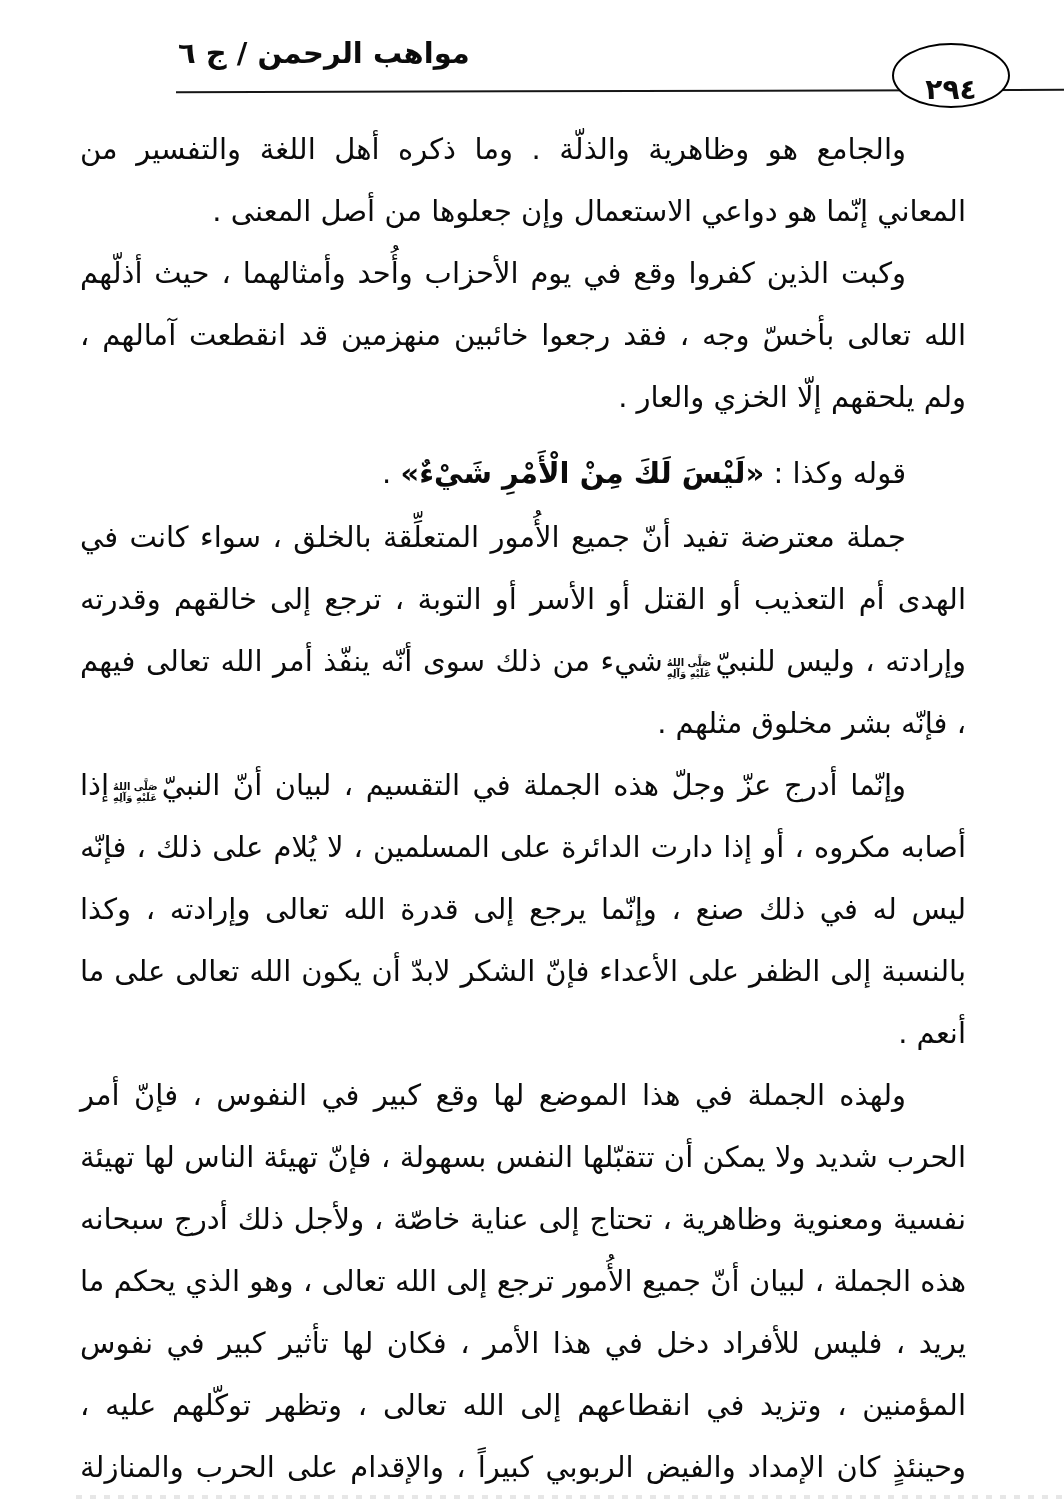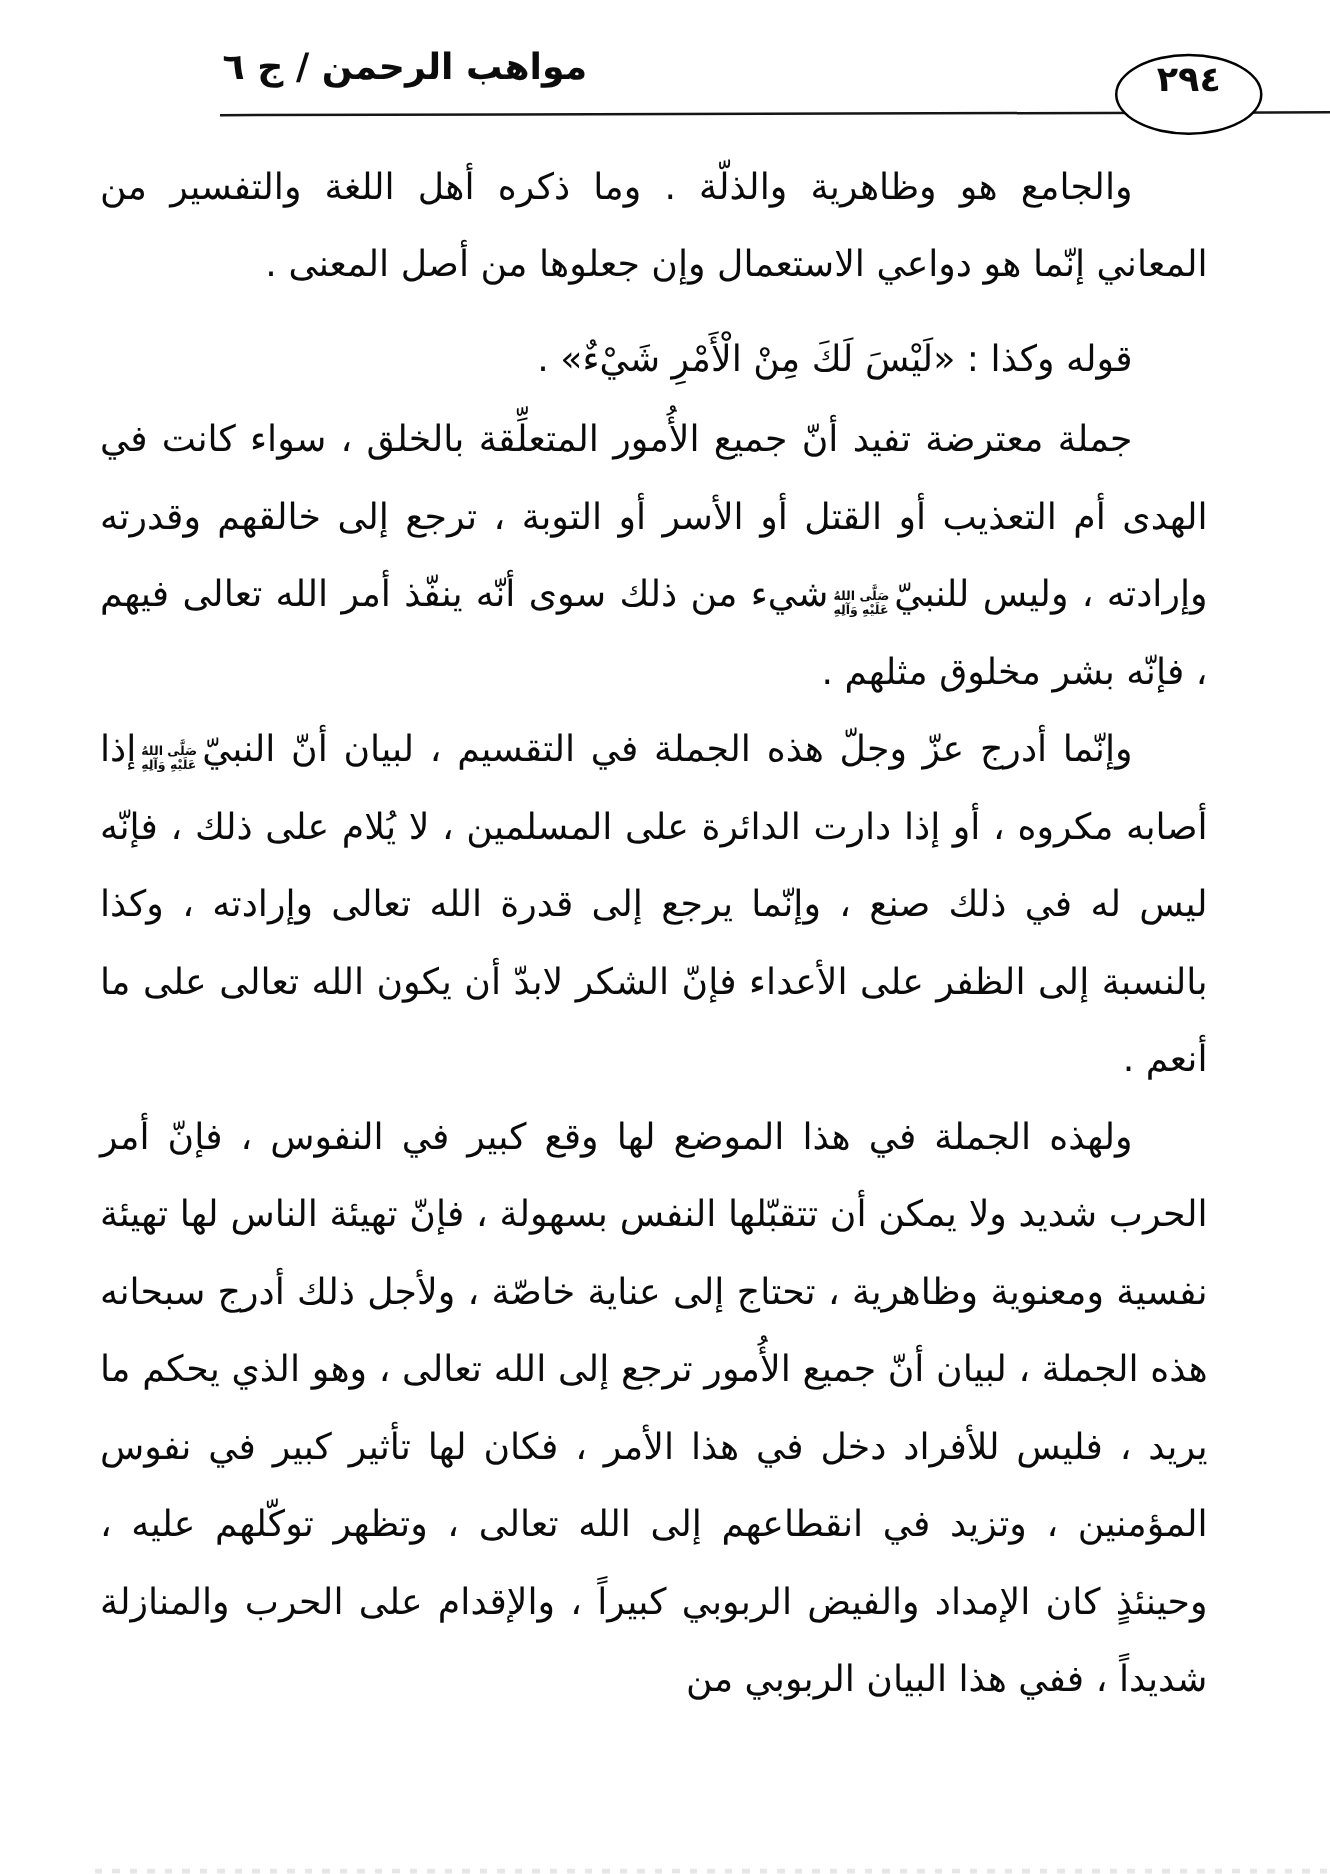--- a/index.html
+++ b/index.html
@@ -36,21 +36,21 @@
     position: absolute;
     top: 43px;
     left: 816px;
     width: 114px;
     height: 61px;
     background: #ffffff;
     border: 2.5px solid #000000;
     border-radius: 50%;
     z-index: 2;
     display: flex;
-    align-items: flex-start;
+    align-items: flex-end;
     justify-content: center;
   }
   .page-number-oval .pnum {
     font-size: 28px;
     font-weight: bold;
     padding-top: 2px;
   }
   
   .textblock {
     position: absolute;
@@ -63,21 +63,21 @@
     line-height: 62px;
     color: #0b0b0b;
   }
   .para {
     margin: 0;
     text-indent: 60px;
   }
   .verse-line {
     margin: 14px 0 2px 0;
   }
-  .quran-bold { font-weight: normal; }
+  .quran-bold { font-weight: bold; }
   
   .saw {
     display: inline-block;
     vertical-align: -6px;
     margin: 0 4px;
     text-align: left;
     font-size: 10px;
     line-height: 11.5px;
     font-weight: bold;
     text-indent: 0;
@@ -106,20 +106,21 @@
   <div class="header-rule"></div>
   <div class="book-title">مواهب الرحمن / ج ٦</div>
   <div class="page-number-oval">
     <span class="pnum">٢٩٤</span>
   </div>
 
   <div class="textblock">
 
     <p class="para">والجامع هو وظاهرية والذلّة . وما ذكره أهل اللغة والتفسير من المعاني إنّما هو دواعي الاستعمال وإن جعلوها من أصل المعنى .</p>
 
+    <p class="para">وكبت الذين كفروا وقع في يوم الأحزاب وأُحد وأمثالهما ، حيث أذلّهم الله تعالى بأخسّ وجه ، فقد رجعوا خائبين منهزمين قد انقطعت آمالهم ، ولم يلحقهم إلّا الخزي والعار .</p>
 
     <p class="para verse-line"><span>قوله وكذا : </span><span class="quran-bold">«لَيْسَ لَكَ مِنْ الْأَمْرِ شَيْءٌ»</span><span> .</span></p>
 
     <p class="para"><span>جملة معترضة تفيد أنّ جميع الأُمور المتعلِّقة بالخلق ، سواء كانت في الهدى أم التعذيب أو القتل أو الأسر أو التوبة ، ترجع إلى خالقهم وقدرته وإرادته ، وليس للنبيّ</span><span class="saw"><span>صَلَّى اللهُ</span><span>عَلَيْهِ وَآلِهِ</span></span><span>شيء من ذلك سوى أنّه ينفّذ أمر الله تعالى فيهم ، فإنّه بشر مخلوق مثلهم .</span></p>
 
     <p class="para"><span>وإنّما أدرج عزّ وجلّ هذه الجملة في التقسيم ، لبيان أنّ النبيّ</span><span class="saw"><span>صَلَّى اللهُ</span><span>عَلَيْهِ وَآلِهِ</span></span><span>إذا أصابه مكروه ، أو إذا دارت الدائرة على المسلمين ، لا يُلام على ذلك ، فإنّه ليس له في ذلك صنع ، وإنّما يرجع إلى قدرة الله تعالى وإرادته ، وكذا بالنسبة إلى الظفر على الأعداء فإنّ الشكر لابدّ أن يكون الله تعالى على ما أنعم .</span></p>
 
     <p class="para">ولهذه الجملة في هذا الموضع لها وقع كبير في النفوس ، فإنّ أمر الحرب شديد ولا يمكن أن تتقبّلها النفس بسهولة ، فإنّ تهيئة الناس لها تهيئة نفسية ومعنوية وظاهرية ، تحتاج إلى عناية خاصّة ، ولأجل ذلك أدرج سبحانه هذه الجملة ، لبيان أنّ جميع الأُمور ترجع إلى الله تعالى ، وهو الذي يحكم ما يريد ، فليس للأفراد دخل في هذا الأمر ، فكان لها تأثير كبير في نفوس المؤمنين ، وتزيد في انقطاعهم إلى الله تعالى ، وتظهر توكّلهم عليه ، وحينئذٍ كان الإمداد والفيض الربوبي كبيراً ، والإقدام على الحرب والمنازلة شديداً ، ففي هذا البيان الربوبي من</p>
 
   </div>

